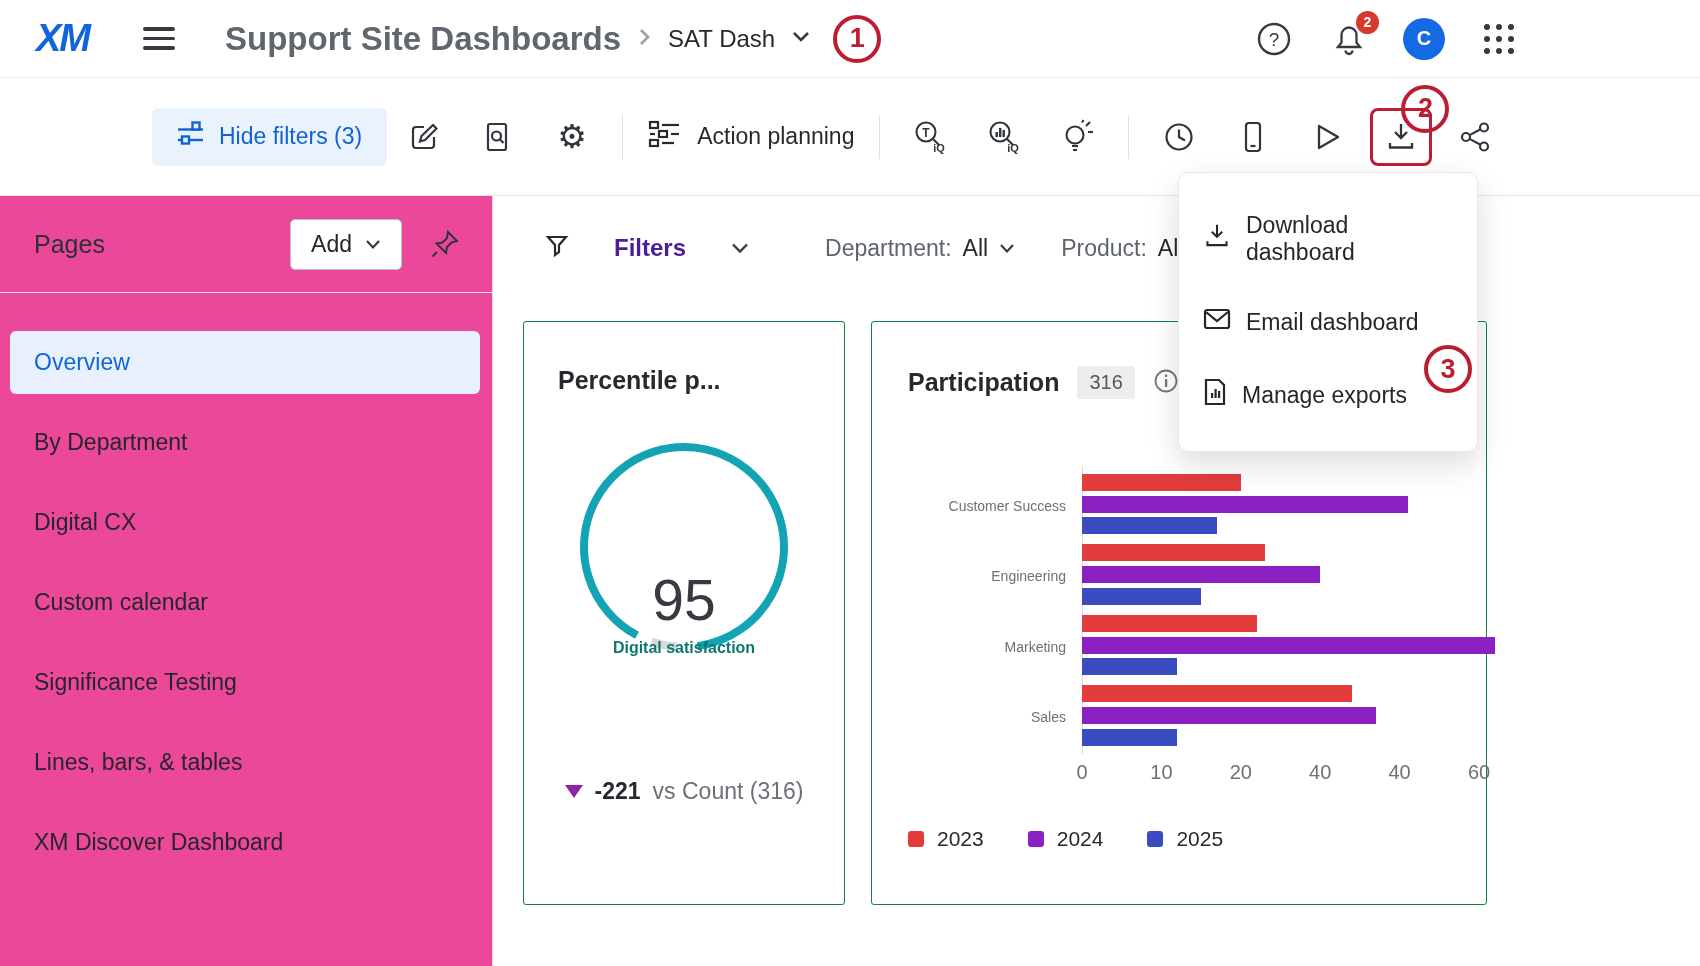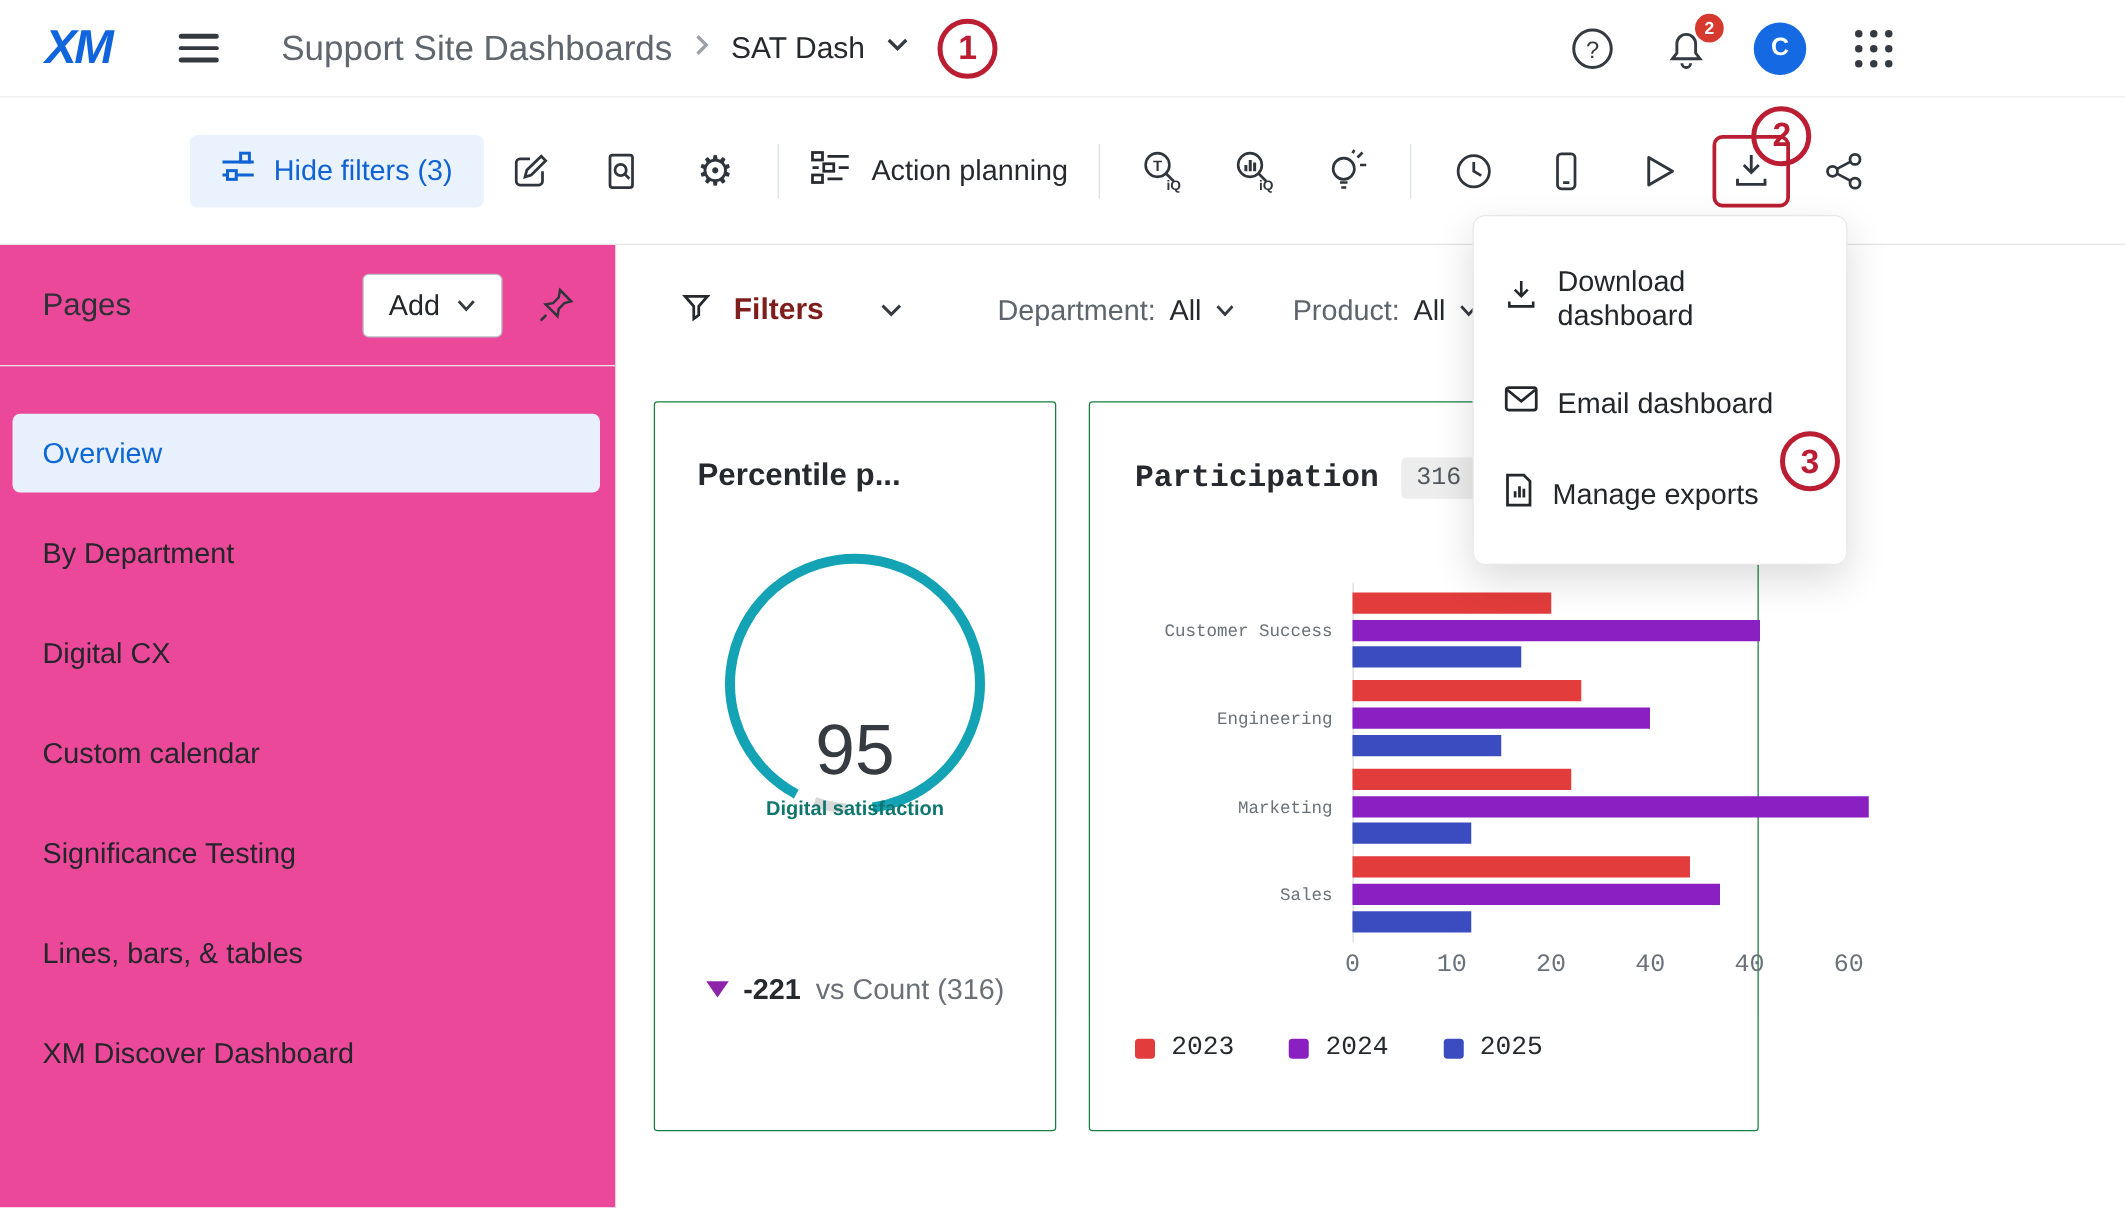--- a/index.html
+++ b/index.html
@@ -7,21 +7,21 @@
   .screen { position:relative; width:1700px; height:966px; background:#fff; overflow:hidden; }
 
   
   .topbar { position:absolute; top:0; left:0; width:100%; height:78px; background:#fff;
             border-bottom:1px solid #ececec; display:flex; align-items:center;
             padding:0 180px 0 36px; z-index:5; }
   .logo { font-size:38px; font-weight:800; font-style:italic; color:#1064dc; letter-spacing:-2px; margin-right:54px; }
   .hamburger { width:32px; display:flex; flex-direction:column; gap:6px; margin-right:50px; cursor:pointer; }
   .hamburger span { height:3.5px; background:#343a40; border-radius:2px; }
   .breadcrumb { display:flex; align-items:center; gap:16px; }
-  .bc-root { font-size:28px; color:#5f666e; cursor:pointer; }
+  .bc-root { font-size:33px; color:#5f666e; cursor:pointer;font-weight:bold; }
   .bc-current { font-size:24px; color:#26292e; cursor:pointer; }
   .icon { color:#343a40; }
   .topbar-right { margin-left:auto; display:flex; align-items:center; gap:33px; }
   .tb-iconbox { width:42px; height:42px; display:flex; align-items:center; justify-content:center; position:relative; cursor:pointer; color:#343a40; }
   .badge { position:absolute; top:-7px; right:-9px; min-width:23px; height:23px; border-radius:12px;
            background:#d63a2e; color:#fff; font-size:14px; font-weight:bold; display:flex; align-items:center; justify-content:center; padding:0 5px; }
   .avatar { width:42px; height:42px; border-radius:50%; background:#1569e2; color:#fff; font-size:20px; font-weight:bold;
             display:flex; align-items:center; justify-content:center; cursor:pointer; }
   .apps-grid { display:grid; grid-template-columns:repeat(3,6px); grid-gap:6px; }
   .apps-grid i { width:6px; height:6px; background:#343a40; border-radius:50%; }
@@ -63,30 +63,30 @@
   .pin-btn { background:none; border:none; color:#2f353c; cursor:pointer; display:flex; }
   .side-list { padding-top:38px; }
   .side-item { height:63px; margin:0 12px 17px 10px; padding-left:24px; display:flex; align-items:center;
                font-size:23px; color:#23262a; border-radius:6px; cursor:pointer; }
   .side-item.selected { background:#e7f0fc; color:#0d68d6; }
 
   
   .main { position:absolute; top:196px; left:493px; right:0; bottom:0; background:#fff; }
   .filters-row { height:104px; display:flex; align-items:center; padding-left:52px; }
   .filters-group { display:flex; align-items:center; gap:18px; cursor:pointer; }
-  .filters-label { font-size:24px; font-weight:bold; color:#7f1d1d; }
+  .filters-label { font-size:24px; font-weight:bold; color:#4c1d95;margin-left:27px; }
   .filter-chip { display:flex; align-items:center; gap:11px; cursor:pointer; }
   .chip-label { font-size:23px; color:#5d646c; }
   .chip-value { font-size:23px; color:#26292e; }
   .dep { margin-left:75px; } .prod { margin-left:46px; }
 
   .cards-row { display:flex; gap:26px; padding-left:30px; align-items:flex-start; margin-top:21px; }
   .card { background:#fff; border:1px solid #15803d; border-radius:3px; position:relative; }
   .card1 { width:322px; height:584px; padding:44px 34px 0; }
-  .card2 { width:536px; height:584px; padding:44px 0 0 0;font-family:Liberation Mono, monospace; }
+  .card2 { width:616px; height:584px; padding:44px 0 0 0; }
   .card-title { font-size:25px; color:#26292e; }
 
   
   .gauge-wrap { width:220px; height:220px; margin:42px auto 0; position:relative; }
   .gauge-center { position:absolute; inset:0; display:flex; flex-direction:column; align-items:center; justify-content:flex-end; }
   .gauge-value { font-size:57px; color:#363b41; line-height:1; }
   .gauge-label { font-size:16px; font-weight:bold; color:#0f766e; margin-top:10px; }
   .delta-row { position:absolute; top:456px; left:0; right:0; display:flex; align-items:center; justify-content:center; gap:12px; }
   .tri-down { width:0; height:0; border-left:9px solid transparent; border-right:9px solid transparent; border-top:13px solid #8e24aa; }
   .delta-val { font-size:23px; font-weight:bold; color:#26292e; }

